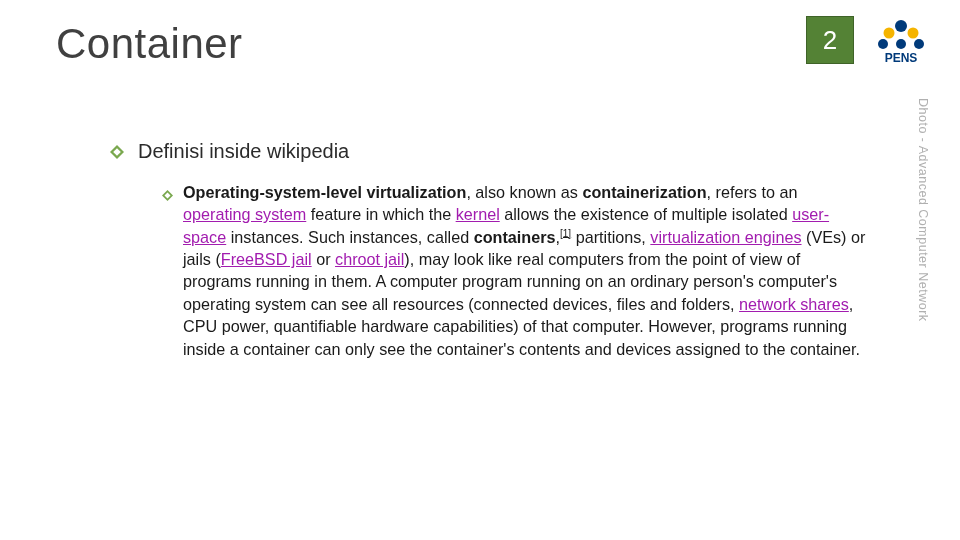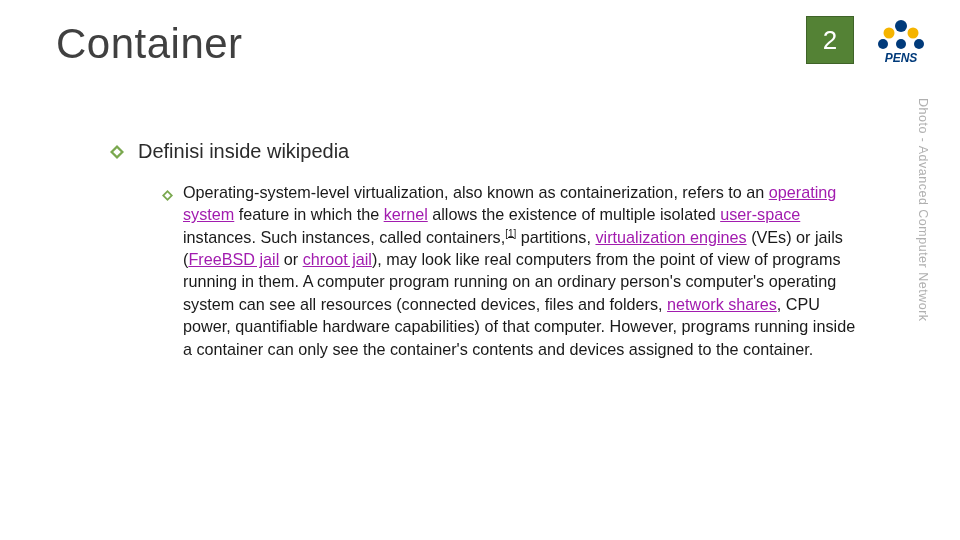--- a/index.html
+++ b/index.html
@@ -7,35 +7,35 @@
 
   .slide { position: relative; width: 960px; height: 540px; }
 
   .title-bar { position: absolute; top: 20px; left: 56px; }
   .title-text { font-size: 42px; font-weight: 400; color: #404040; letter-spacing: 0.5px; }
 
   .page-box { position: absolute; top: 16px; right: 106px; width: 48px; height: 48px; display: flex; align-items: center; justify-content: center; }
   .page-box-green { position: absolute; inset: 0; background: #548235; border: 1px solid #3f6328; }
   .page-num { position: relative; color: #fff; font-size: 26px; font-weight: 300; }
 
-  .logo { position: absolute; top: 14px; right: 26px; width: 66px; height: 52px; font-style: italic; }
+  .logo { position: absolute; top: 14px; right: 26px; width: 66px; height: 52px; }
 
   .side-text { position: absolute; top: 98px; right: 30px; writing-mode: vertical-rl; color: #b0b0b0; font-size: 12.5px; letter-spacing: 0.5px; }
 
   .content { position: absolute; top: 140px; left: 110px; right: 86px; }
 
   .bullet-row { display: flex; align-items: flex-start; margin-bottom: 18px; }
   .bullet-icon { flex: 0 0 auto; width: 14px; height: 14px; margin-top: 5px; margin-right: 14px; }
   .bullet-icon svg { display: block; }
   .bullet-label { font-size: 20px; color: #2b2b2b; }
 
   .sub-row { display: flex; align-items: flex-start; margin-left: 52px; }
   .sub-icon { flex: 0 0 auto; width: 11px; height: 11px; margin-top: 6px; margin-right: 10px; }
   .body-text { font-size: 16.2px; line-height: 1.38; color: #1a1a1a; max-width: 684px; }
-  .body-text b { font-weight: 400; }
+  .body-text b { font-weight: 700; }
   .body-text .ul { text-decoration: underline; color: #a21caf; }
   .body-text .ul-black { text-decoration: underline; }
   .body-text sup { font-size: 10px; }
 </style>
 </head>
 <body>
 
 <div class="slide">
 
   <div class="title-bar">

